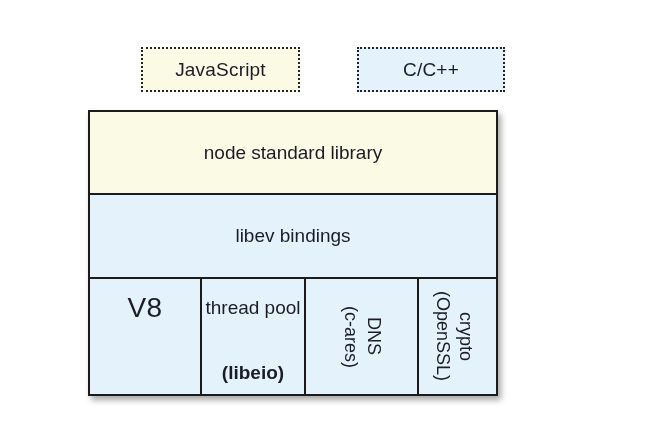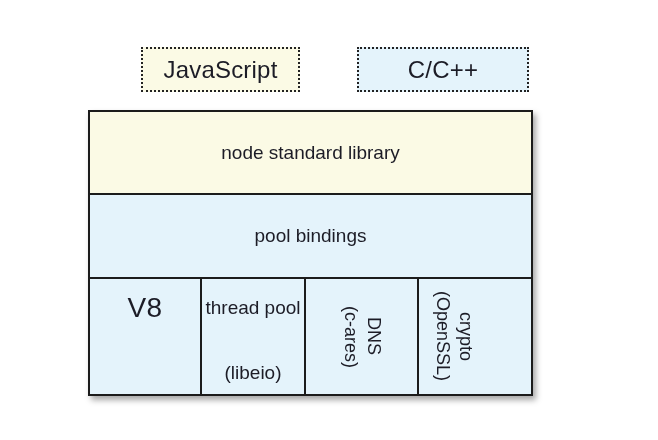--- a/index.html
+++ b/index.html
@@ -22,32 +22,32 @@
 
   
   .legend-box {
     position: absolute;
     top: 47px;
     height: 45px;
     border: 2px dotted #222;
     display: flex;
     align-items: center;
     justify-content: center;
-    font-size: 24px;
+    font-size: 19px;
     letter-spacing: 0.2px;
   }
   .legend-js  { left: 141px; width: 159px; background: var(--cream); }
-  .legend-cpp { left: 357px; width: 172px; background: var(--lightblue); }
+  .legend-cpp { left: 357px; width: 148px; background: var(--lightblue); }
 
   
   .arch-box {
     position: absolute;
     left: 88px;
     top: 110px;
-    width: 445px;
+    width: 410px;
     height: 286px;
     border: 2px solid var(--border);
     box-shadow: 3px 4px 6px rgba(0,0,0,0.35);
     display: grid;
     grid-template-rows: 81px 84px 1fr;
     background: var(--lightblue);
   }
   .layer {
     display: flex;
     flex-direction: column;
@@ -71,21 +71,21 @@
     display: flex;
     flex-direction: column;
     align-items: center;
     text-align: center;
     font-size: 19px;
     line-height: 24px;
     padding: 17px 2px 9px 2px;
   }
   .cell + .cell { border-left: 2px solid var(--border); }
   .cell .cname { display: block; }
-  .cell .clib  { display: block; margin-top: auto; }
+  .cell .clib  { display: block; margin-top: auto; font-weight: bold; }
   .cell-v8 {
     font-size: 28px;
     letter-spacing: 0.5px;
   }
   .cell-vertical {
     justify-content: center;
     align-items: center;
     padding: 2px;
   }
   .vtext {
@@ -109,21 +109,21 @@
     <span>C/C++</span>
   </div>
 
   <div class="arch-box">
 
     <div class="layer layer-stdlib">
       <span>node standard library</span>
     </div>
 
     <div class="layer layer-bindings">
-      <span>pool bindings</span>
+      <span>libev bindings</span>
     </div>
 
     <div class="components">
 
       <div class="cell cell-v8">
         <span>V8</span>
       </div>
 
       <div class="cell">
         <span class="cname">thread pool</span>

